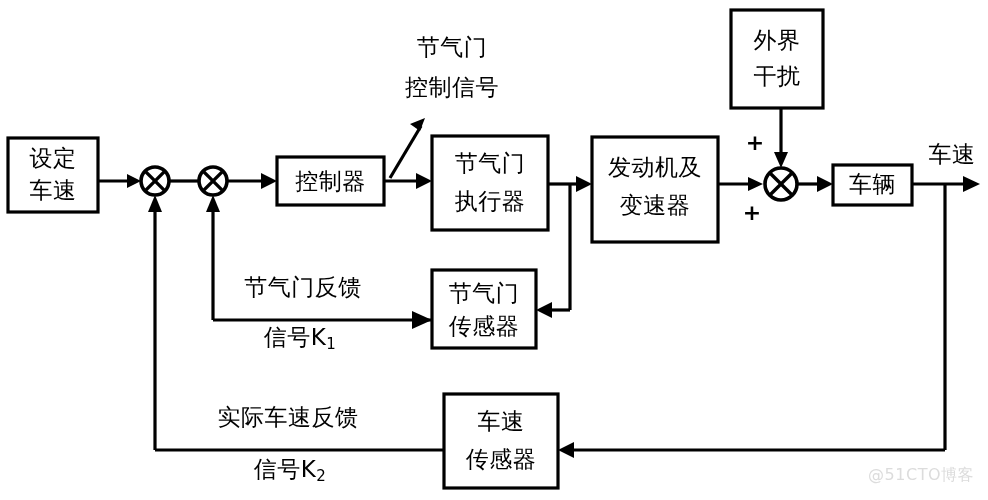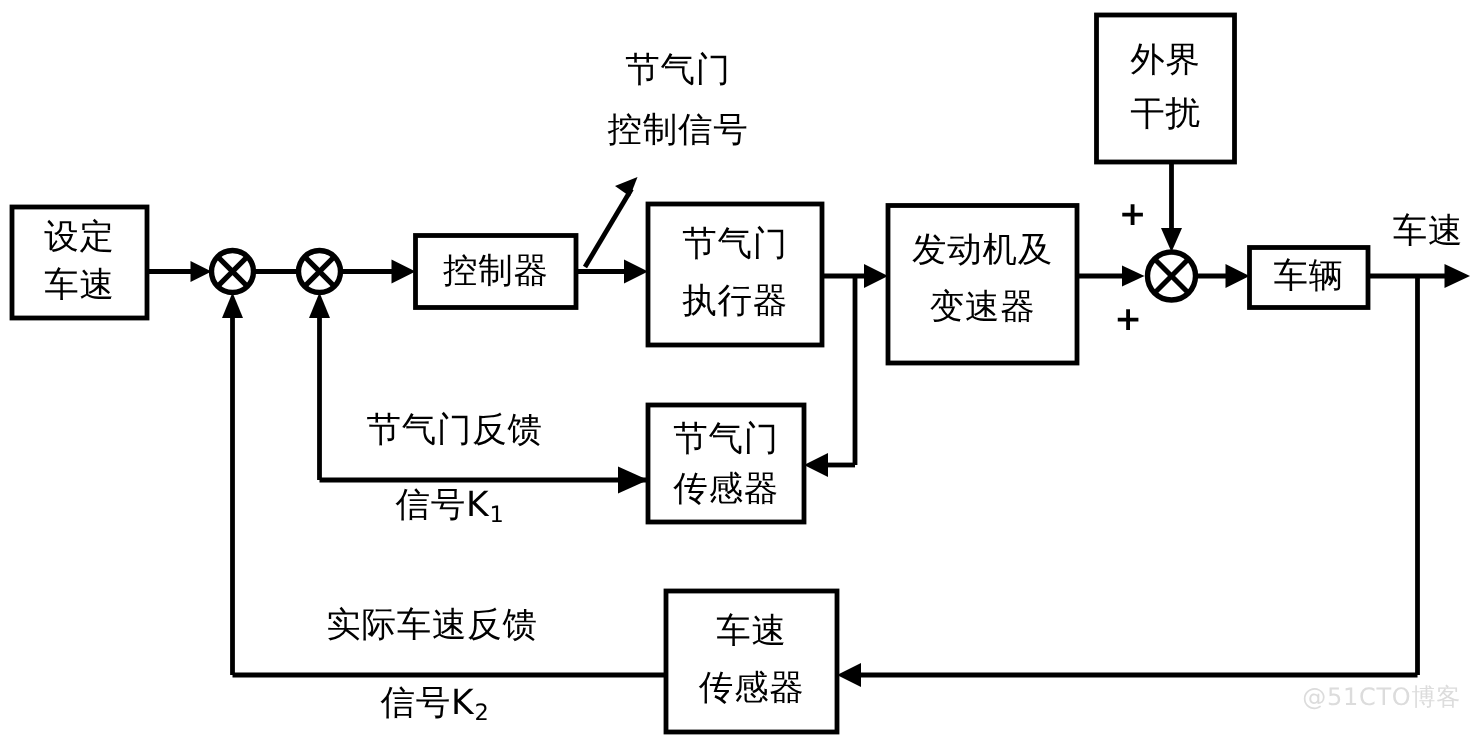--- a/index.html
+++ b/index.html
@@ -68,21 +68,21 @@
     text-anchor: middle;
     dominant-baseline: middle;
     font-weight: 600;
   }
   .sub-text {
     font-size: 15px;
   }
   .watermark {
     position: absolute;
     right: 14px;
-    bottom: 24px;
+    bottom: 14px;
     font-family: "DejaVu Sans", sans-serif;
     font-size: 16px;
     color: #dcdcdc;
     letter-spacing: 0.5px;
     user-select: none;
   }
 </style>
 </head>
 <body>
 

